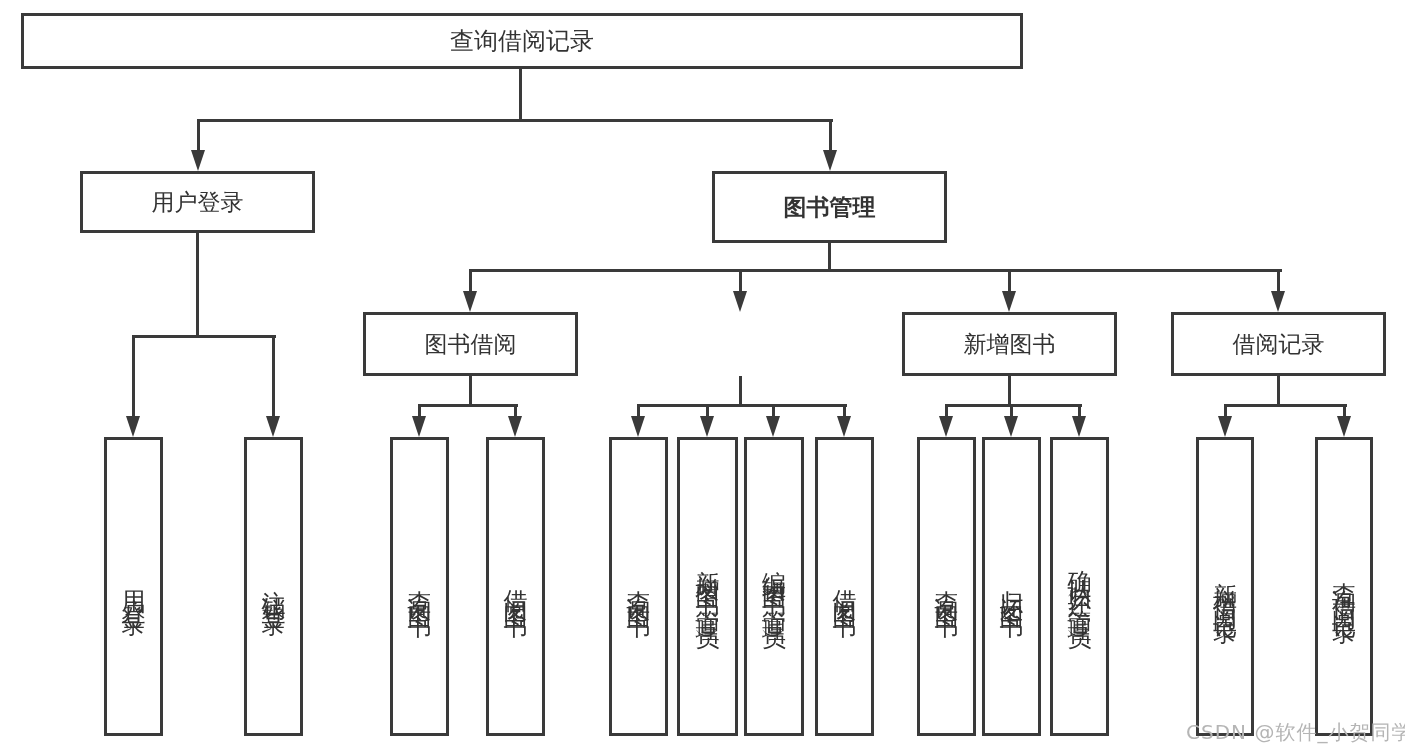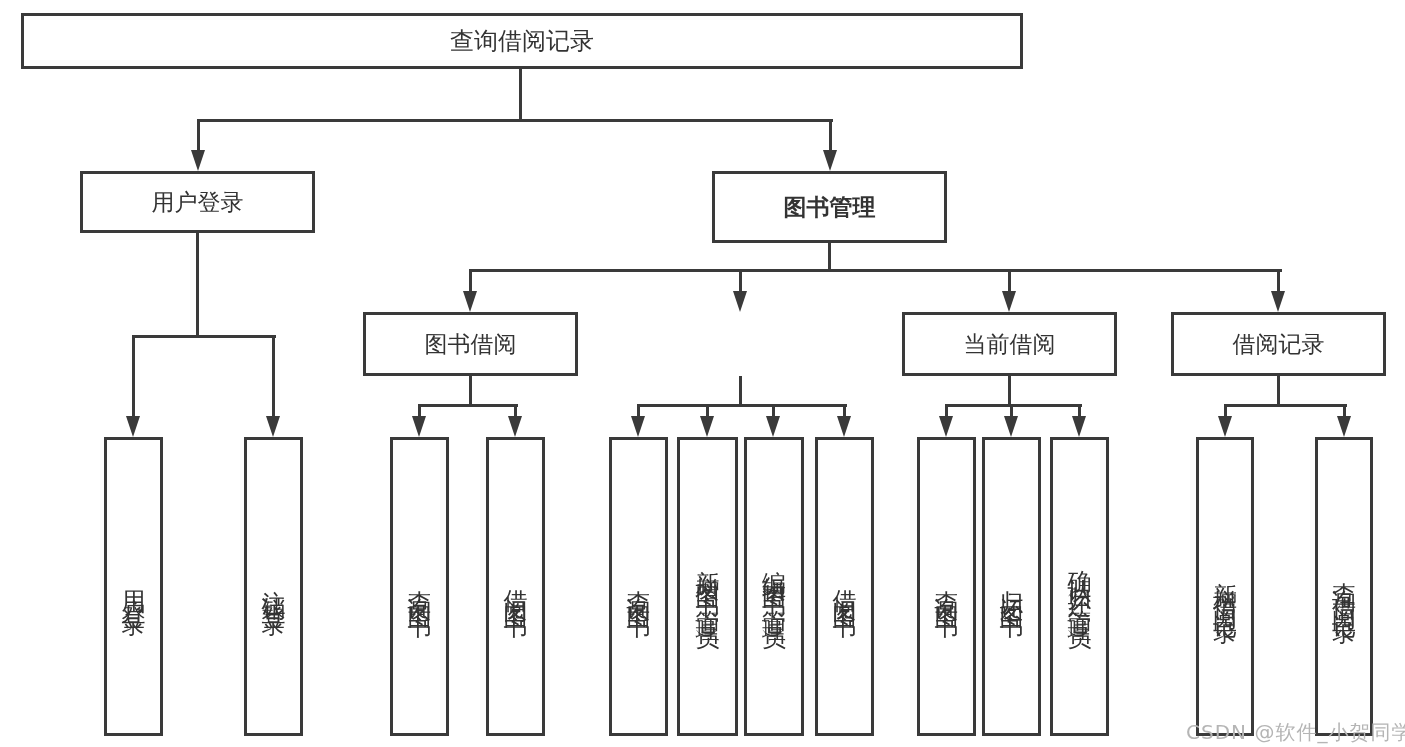--- a/index.html
+++ b/index.html
@@ -67,21 +67,21 @@
 <body>
 
 <div class="canvas">
 
   <div class="node root" style="left:21px;top:13px;width:1002px;height:56px;">查询借阅记录</div>
 
   <div class="node" style="left:80px;top:171px;width:235px;height:62px;">用户登录</div>
   <div class="node" style="left:712px;top:171px;width:235px;height:72px;font-weight:bold;">图书管理</div>
 
   <div class="node" style="left:363px;top:312px;width:215px;height:64px;">图书借阅</div>
-  <div class="node" style="left:902px;top:312px;width:215px;height:64px;">当前借阅</div>
+  <div class="node" style="left:902px;top:312px;width:215px;height:64px;">新增图书</div>
   <div class="node" style="left:1171px;top:312px;width:215px;height:64px;">借阅记录</div>
 
   <div class="leaf" style="left:104px;">
     <span class="vtext">用户登录</span>
   </div>
   <div class="leaf" style="left:244px;">
     <span class="vtext">注销登录</span>
   </div>
   <div class="leaf" style="left:390px;">
     <span class="vtext">查询图书</span>

